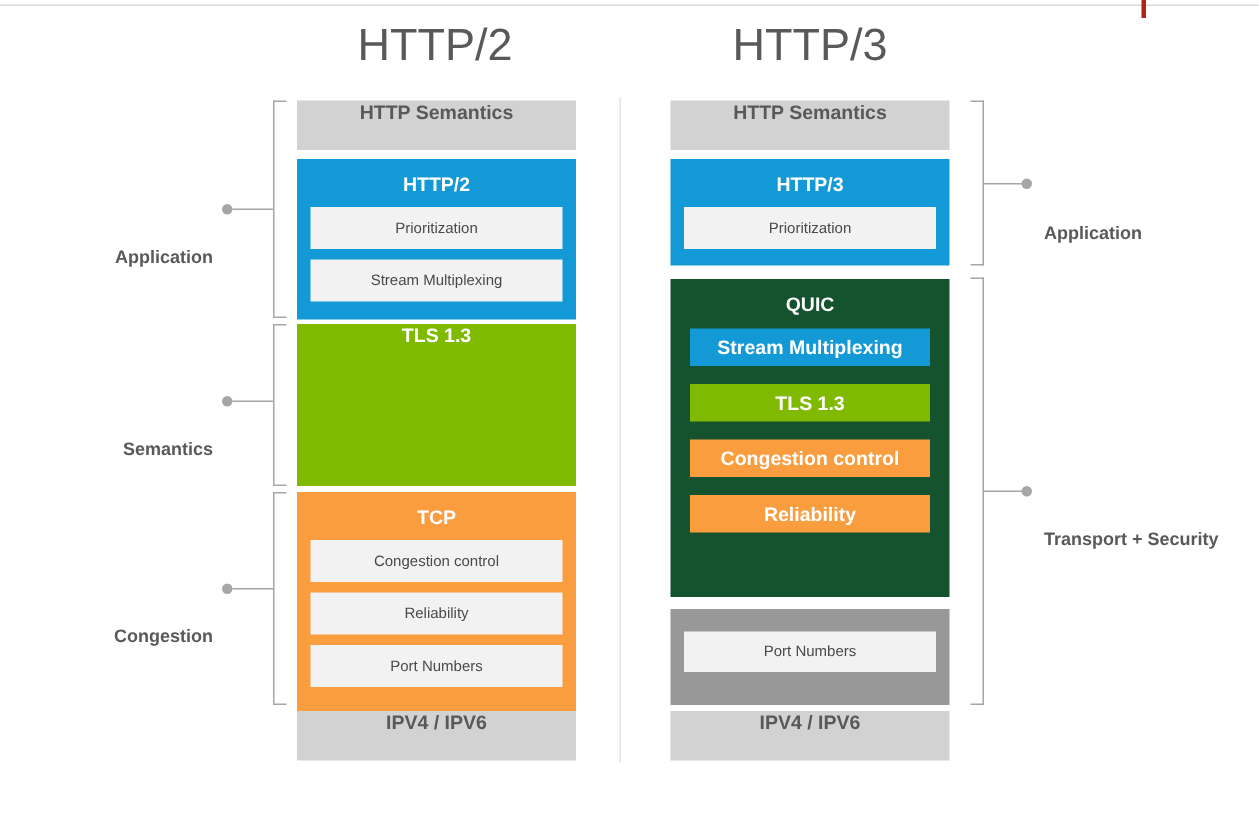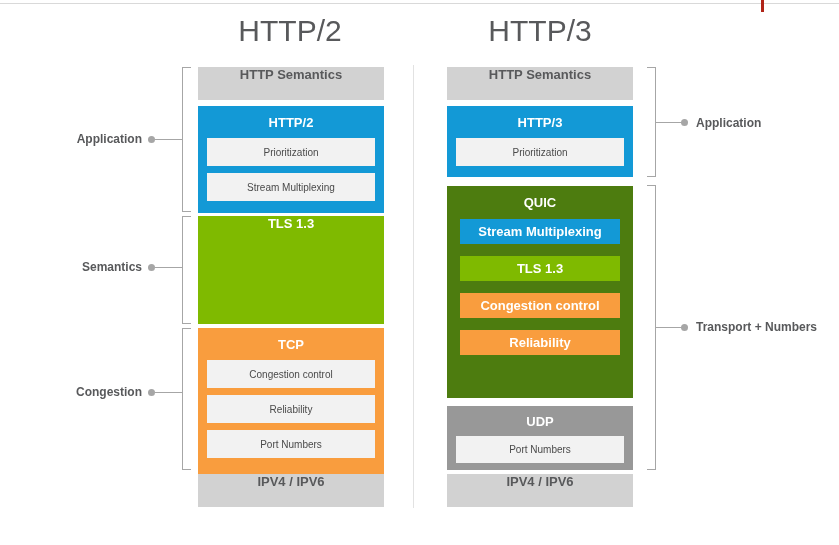--- a/index.html
+++ b/index.html
@@ -49,21 +49,21 @@
   .blk-stack {
     position: absolute; box-sizing: border-box;
     display: flex; flex-direction: column; align-items: center;
   }
   .bar-gray {
     background: #d2d2d2; color: #58595b; font-weight: bold;
   }
   .bar-blue   { background: #1399d6; color: #ffffff; font-weight: bold; }
   .bar-green  { background: #7fba00; color: #ffffff; font-weight: bold; }
   .bar-orange { background: #f99d3e; color: #ffffff; font-weight: bold; }
-  .bar-dark   { background: #4d7c0f; color: #ffffff; font-weight: bold; }
+  .bar-dark   { background: #14532d; color: #ffffff; font-weight: bold; }
   .bar-mgray  { background: #989898; color: #ffffff; font-weight: bold; }
 
   .hdr {
     width: 100%; text-align: center; font-weight: bold;
     font-size: 13px; line-height: 15px;
   }
   .inner-light {
     background: #f2f2f2; color: #4a4a4a; font-weight: normal;
     font-size: 10px; line-height: 15px;
     display: flex; align-items: center; justify-content: center;
@@ -88,21 +88,21 @@
 
   .leader {
     position: absolute; height: 1px; background: #a6a6a6;
   }
   .dot {
     position: absolute; width: 7px; height: 7px; border-radius: 50%;
     background: #a6a6a6;
   }
   .side-label {
     position: absolute; font-size: 12px; font-weight: bold; color: #58595b;
-    line-height: 14px; white-space: nowrap;
+    line-height: 14px; white-space: nowrap; margin-top: 32px;
   }
   .side-label.lft { text-align: right; }
 </style>
 </head>
 <body>
 
 <div id="stage">
 
   <div class="top-rule"></div>
   <div class="red-tick"></div>
@@ -163,31 +163,30 @@
 
   <div class="blk-stack bar-dark" style="left:447px; top:186px; width:186px; height:212px; padding-top:9px;">
     <div class="hdr">QUIC</div>
     <div class="inner-blue" style="width:160px; height:25px; margin-top:9px;">Stream Multiplexing</div>
     <div class="inner-green" style="width:160px; height:25px; margin-top:12px;">TLS 1.3</div>
     <div class="inner-orange" style="width:160px; height:25px; margin-top:12px;">Congestion control</div>
     <div class="inner-orange" style="width:160px; height:25px; margin-top:12px;">Reliability</div>
   </div>
 
   <div class="blk-stack bar-mgray" style="left:447px; top:406px; width:186px; height:64px; padding-top:8px;">
-    <div class="hdr">UDP</div>
     <div class="inner-light" style="width:168px; height:27px; margin-top:7px;">Port Numbers</div>
   </div>
 
   <div class="blk bar-gray" style="left:447px; top:474px; width:186px; height:33px;">
     <span>IPV4 / IPV6</span>
   </div>
 
   <div class="bracket right" style="left:647px; top:67px; height:110px;"></div>
   <div class="leader" style="left:656px; top:122px; width:27px;"></div>
   <div class="dot" style="left:681px; top:119px;"></div>
   <div class="side-label" style="left:696px; top:116px;">Application</div>
 
   <div class="bracket right" style="left:647px; top:185px; height:285px;"></div>
   <div class="leader" style="left:656px; top:327px; width:27px;"></div>
   <div class="dot" style="left:681px; top:324px;"></div>
-  <div class="side-label" style="left:696px; top:320px;">Transport + Numbers</div>
+  <div class="side-label" style="left:696px; top:320px;">Transport + Security</div>
 
 </div>
 
 </body></html>

